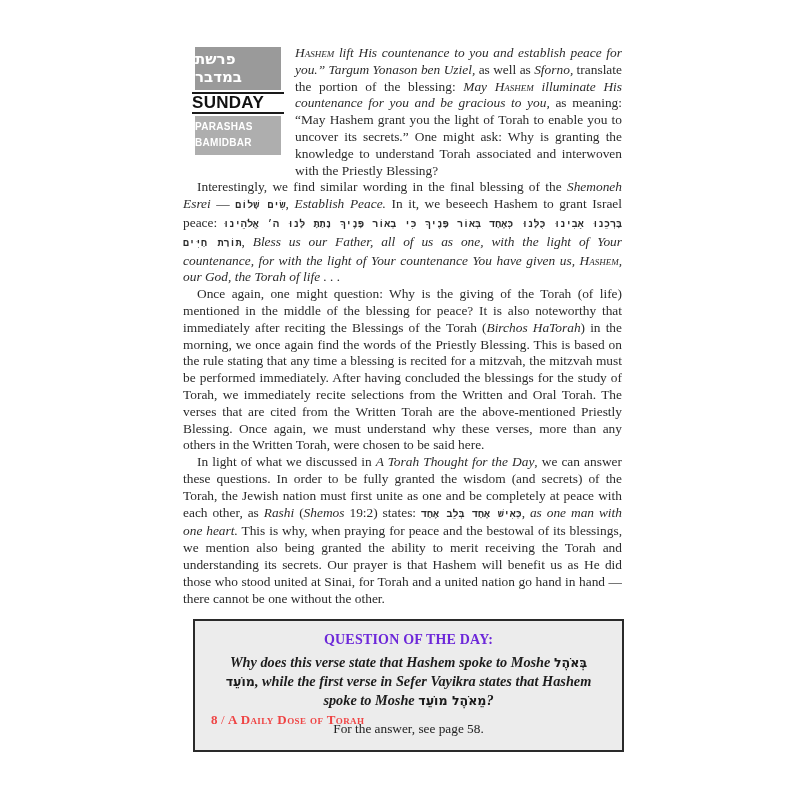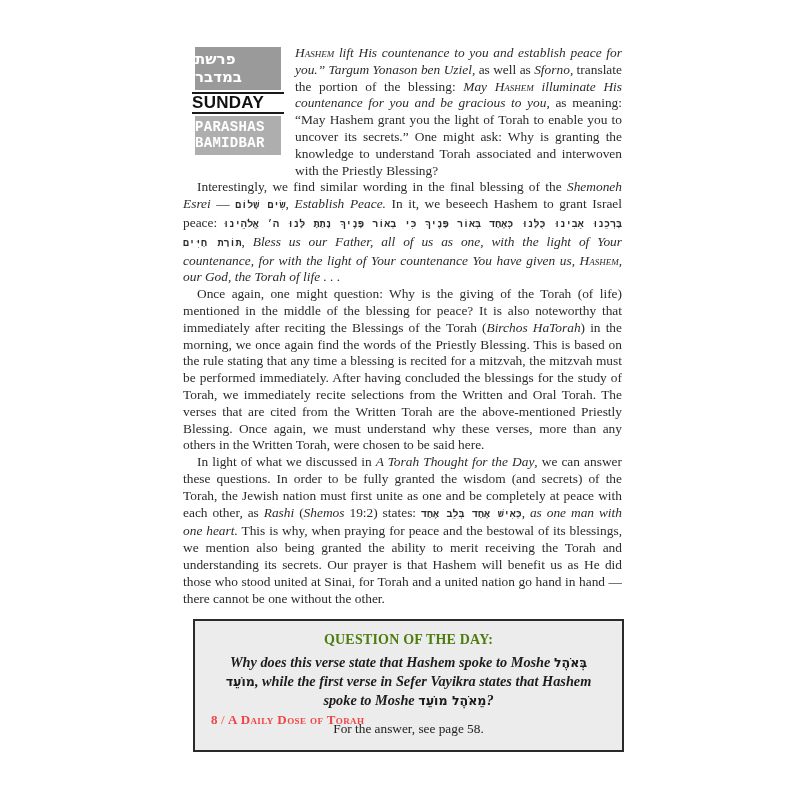--- a/index.html
+++ b/index.html
@@ -46,34 +46,33 @@
   }
   .day{
     margin:2px -3px;
     border-top:2px solid #1a1a1a;border-bottom:2px solid #1a1a1a;
     font-weight:bold;font-size:17px;line-height:16px;
     padding:1px 0;color:#111;letter-spacing:.3px;
   }
   .par-box{
     background:var(--parashas-box-bg,#aeaeae);
     color:#ffffff;font-weight:bold;
-    font-size:14px;line-height:16px;letter-spacing:.3px;
+    font-size:10px;line-height:16px;letter-spacing:.3px;
     padding:3px 0 4px 0;
-    font-family:Liberation Mono, monospace;
   }
   
   .qbox{
     margin:12px 0 0 10px;
     width:385px;
     border:2px solid #2a2a2a;
     background:var(--question-box-bg,#ececec);
     text-align:center;
     padding:11px 21px 13px 21px;
   }
-  .qtitle{font-weight:bold;font-size:14px;letter-spacing:.2px;color:#4d7c0f;}
+  .qtitle{font-weight:bold;font-size:14px;letter-spacing:.2px;color:#6d28d9;}
   .qbody{margin-top:5px;font-size:14.3px;line-height:19px;color:#1c1c1c;}
   .qanswer{margin-top:11px;font-size:13.3px;color:#222;}
   
   .footer{
     position:absolute;left:185px;top:712px;
     font-weight:bold;font-size:13px;color:#ef4444;
     font-variant:small-caps;letter-spacing:.4px;margin-left:26px;
   }
   .footer .sep{padding:0 3px;font-weight:normal;}
 </style>

